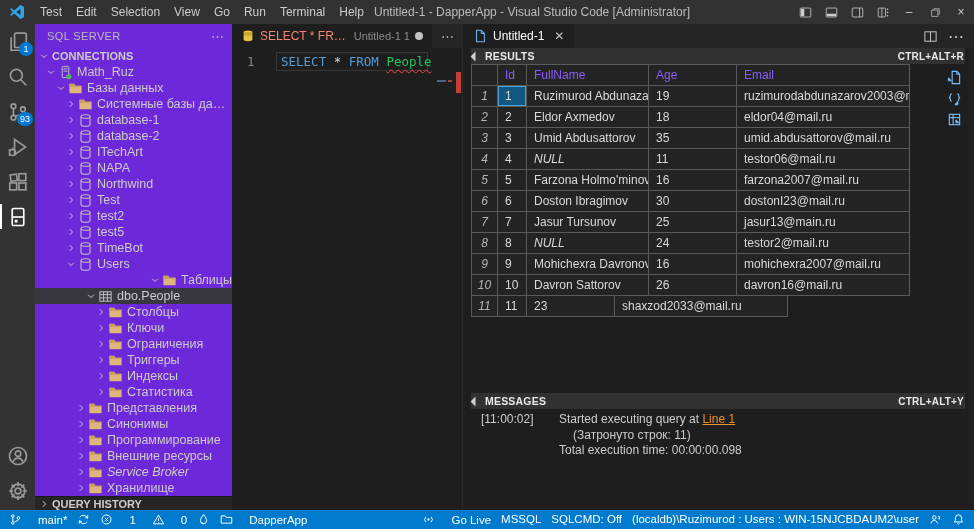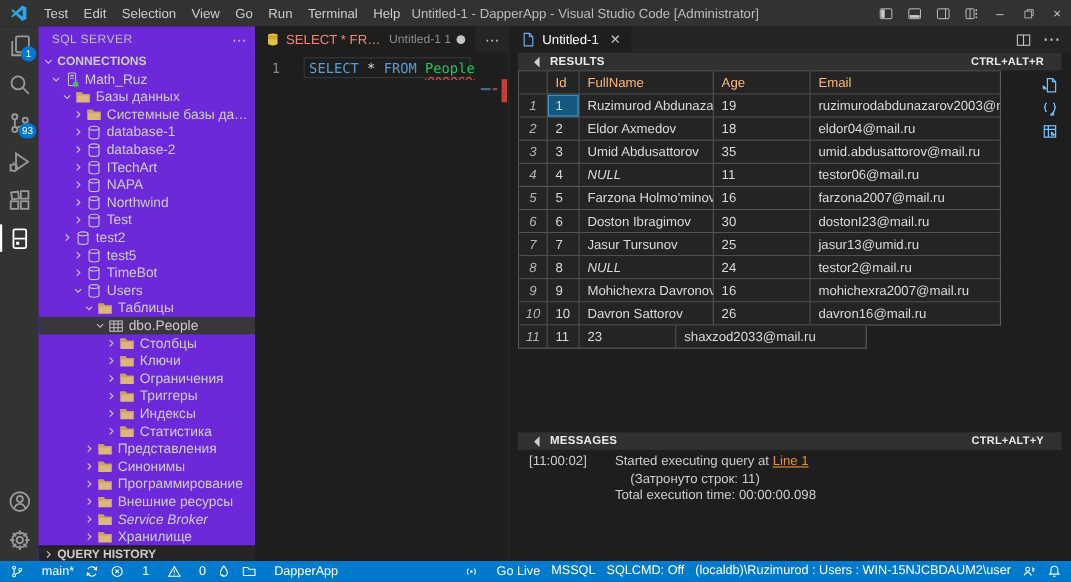--- a/index.html
+++ b/index.html
@@ -72,36 +72,36 @@
 
   
   .results-group { flex:1; background:#1e1e1e; position:relative; border-left:1px solid #2a2a2a; }
   .rtab { background:#1e1e1e; display:flex; align-items:center; gap:6px; padding:0 10px; }
   .rtab-label { font-size:12px; color:#ffffff; white-space:nowrap; }
   .tab-close { color:#c5c5c5; font-size:12px; margin-left:4px; }
   .rg-actions { margin-left:auto; display:flex; align-items:center; gap:10px; padding-right:10px; color:#cccccc; }
   .rg-actions svg { width:15px; height:15px; stroke:#cccccc; fill:none; }
 
   .section-header { position:absolute; left:8px; right:9px; height:16px; background:#313132; color:#e9e9e9;
-    display:flex; align-items:center; padding:0 16px; font-size:10.5px; font-weight:700; letter-spacing:.2px; }
+    display:flex; align-items:center; padding:0 1px; font-size:10.5px; font-weight:700; letter-spacing:.2px; }
   .sh-tri { width:0; height:0; border-left:7px solid #d0d0d0; border-top:7px solid transparent; margin-right:6px; transform:rotate(45deg); }
   .sh-shortcut { margin-left:auto; font-size:10px; }
   .results-header { top:24px; }
   .messages-header { top:369px; }
 
   .grid { position:absolute; left:8px; top:40px; font-size:12px; color:#dadada; border-top:1px solid #5a5a5a; border-left:1px solid #5a5a5a; }
   .grid-row { display:flex; height:21px; }
   .cell { border-right:1px solid #5a5a5a; border-bottom:1px solid #5a5a5a; background:#242425;
     display:flex; align-items:center; padding:0 7px; overflow:hidden; white-space:nowrap; }
   .c-n { width:26px; justify-content:center; font-style:italic; color:#b5b5b5; padding:0 3px; }
   .c-id { width:29px; }
   .c-name { width:122px; }
   .c-age { width:88px; }
   .c-email { width:173px; }
-  .hdr .cell { color:#fdba74; }
+  .hdr .cell { color:#8b5cf6; }
   .cell.sel { background:#14577f; box-shadow:inset 0 0 0 1px #4aa0dc; }
   .cell.null { font-style:italic; }
 
   .export-icons { position:absolute; right:12px; top:46px; display:flex; flex-direction:column; gap:6px; }
   .export-icons svg { width:15px; height:15px; stroke:#75beff; fill:none; stroke-width:1.2; }
 
   .msg-block { position:absolute; left:18px; top:388px; font-size:12px; color:#cccccc; line-height:15.5px; }
   .msg-row { display:flex; }
   .msg-ts { width:78px; flex:none; }
   .msg-indent { padding-left:14px; }
@@ -371,21 +371,21 @@
             </svg>
           </span>
           <span class="ticon">
             <svg viewBox="0 0 16 16" fill="none" stroke="#c5c5c5" stroke-width="1.1">
               <ellipse cx="8" cy="3.8" rx="4.8" ry="1.9"></ellipse>
               <path d="M3.2 3.8v8.4c0 1.05 2.15 1.9 4.8 1.9s4.8-.85 4.8-1.9V3.8"></path>
             </svg>
           </span>
           <span class="tree-label">Test</span>
         </div>
-        <div class="tree-row" style="padding-left: 20px;">
+        <div class="tree-row" style="padding-left: 30px;">
           <span class="chev ">
             <svg viewBox="0 0 16 16">
               <path d="M6 3.5 10.5 8 6 12.5" fill="none" stroke="#cccccc" stroke-width="1.6"></path>
             </svg>
           </span>
           <span class="ticon">
             <svg viewBox="0 0 16 16" fill="none" stroke="#c5c5c5" stroke-width="1.1">
               <ellipse cx="8" cy="3.8" rx="4.8" ry="1.9"></ellipse>
               <path d="M3.2 3.8v8.4c0 1.05 2.15 1.9 4.8 1.9s4.8-.85 4.8-1.9V3.8"></path>
             </svg>
@@ -427,21 +427,21 @@
             </svg>
           </span>
           <span class="ticon">
             <svg viewBox="0 0 16 16" fill="none" stroke="#c5c5c5" stroke-width="1.1">
               <ellipse cx="8" cy="3.8" rx="4.8" ry="1.9"></ellipse>
               <path d="M3.2 3.8v8.4c0 1.05 2.15 1.9 4.8 1.9s4.8-.85 4.8-1.9V3.8"></path>
             </svg>
           </span>
           <span class="tree-label">Users</span>
         </div>
-        <div class="tree-row" style="padding-left: 40px;">
+        <div class="tree-row" style="padding-left: 40px; justify-content: flex-end;">
           <span class="chev exp">
             <svg viewBox="0 0 16 16">
               <path d="M6 3.5 10.5 8 6 12.5" fill="none" stroke="#cccccc" stroke-width="1.6"></path>
             </svg>
           </span>
           <span class="ticon">
             <svg viewBox="0 0 16 16">
               <path d="M1.5 3h5L8 5h6.5v8h-13z" fill="#dcb67a"></path>
               <path d="M1.5 3h5L8 5h6.5v1.3h-13z" fill="#c9a25e"></path>
             </svg>
@@ -746,21 +746,21 @@
           <div class="cell c-id">6</div>
           <div class="cell c-name">Doston Ibragimov</div>
           <div class="cell c-age">30</div>
           <div class="cell c-email">dostonI23@mail.ru</div>
         </div>
         <div class="grid-row">
           <div class="cell c-n">7</div>
           <div class="cell c-id">7</div>
           <div class="cell c-name">Jasur Tursunov</div>
           <div class="cell c-age">25</div>
-          <div class="cell c-email">jasur13@umid.ru</div>
+          <div class="cell c-email">jasur13@main.ru</div>
         </div>
         <div class="grid-row">
           <div class="cell c-n">8</div>
           <div class="cell c-id">8</div>
           <div class="cell c-name null">NULL</div>
           <div class="cell c-age">24</div>
           <div class="cell c-email">testor2@mail.ru</div>
         </div>
         <div class="grid-row">
           <div class="cell c-n">9</div>

